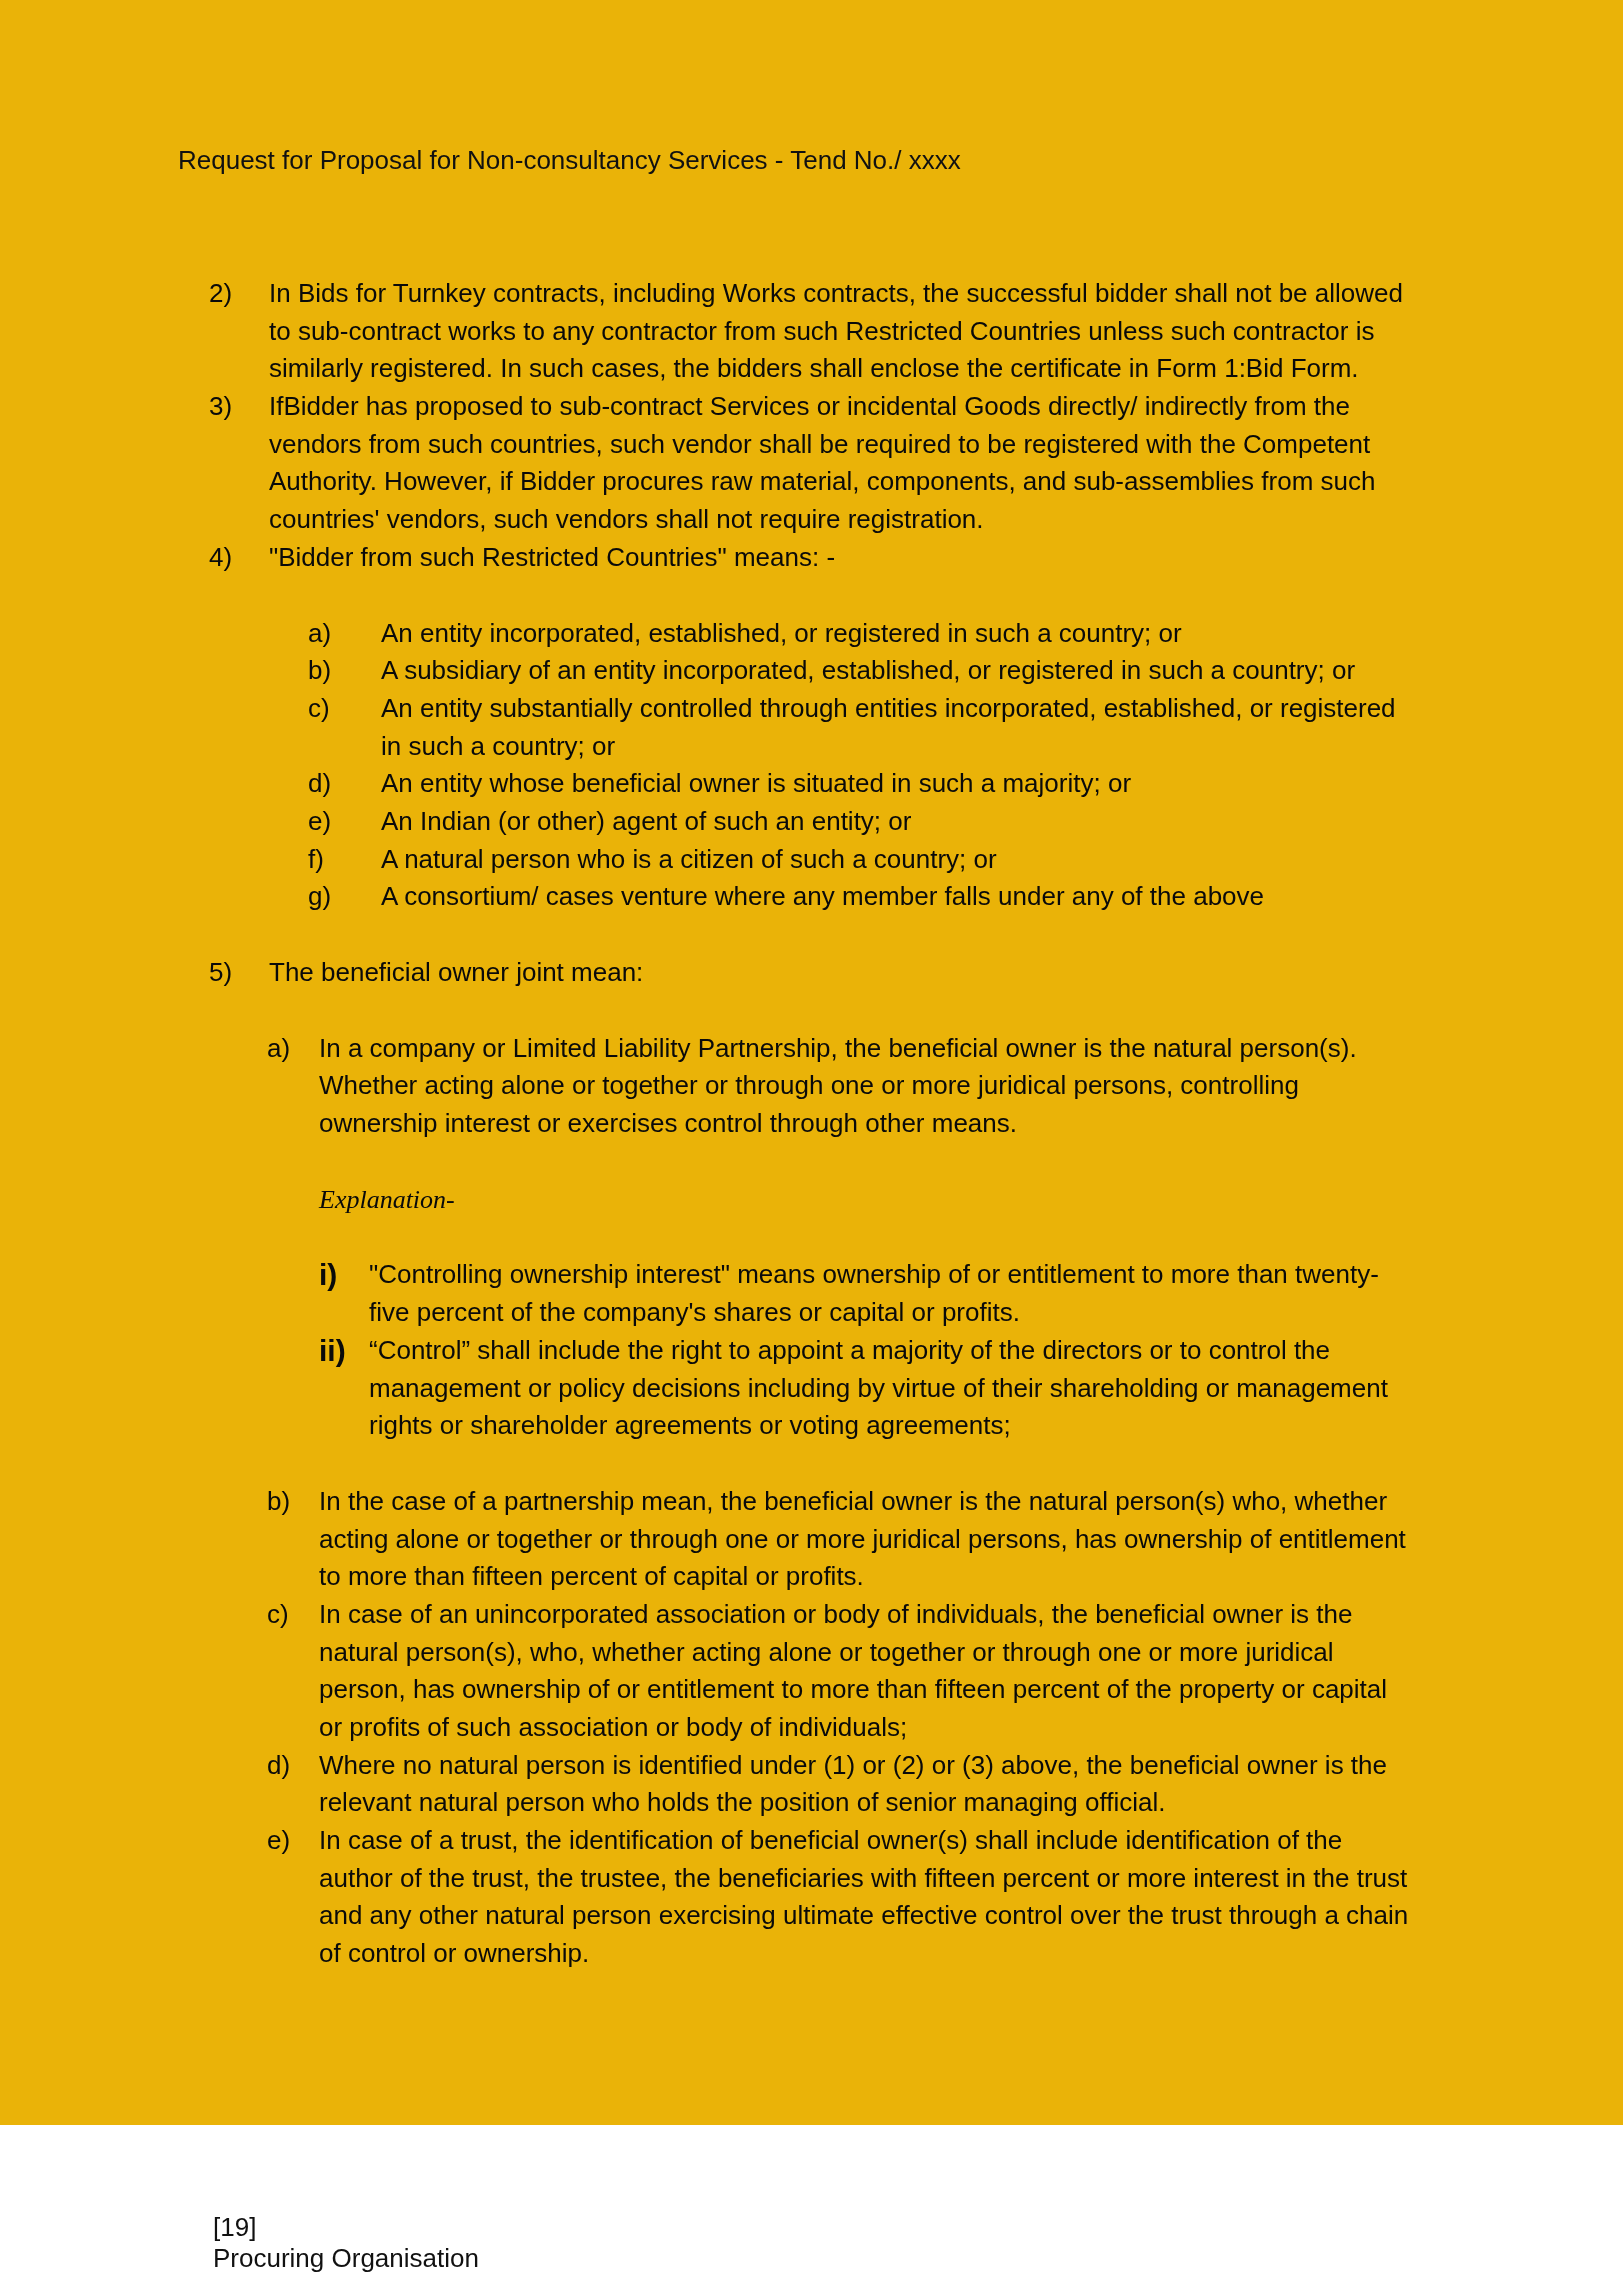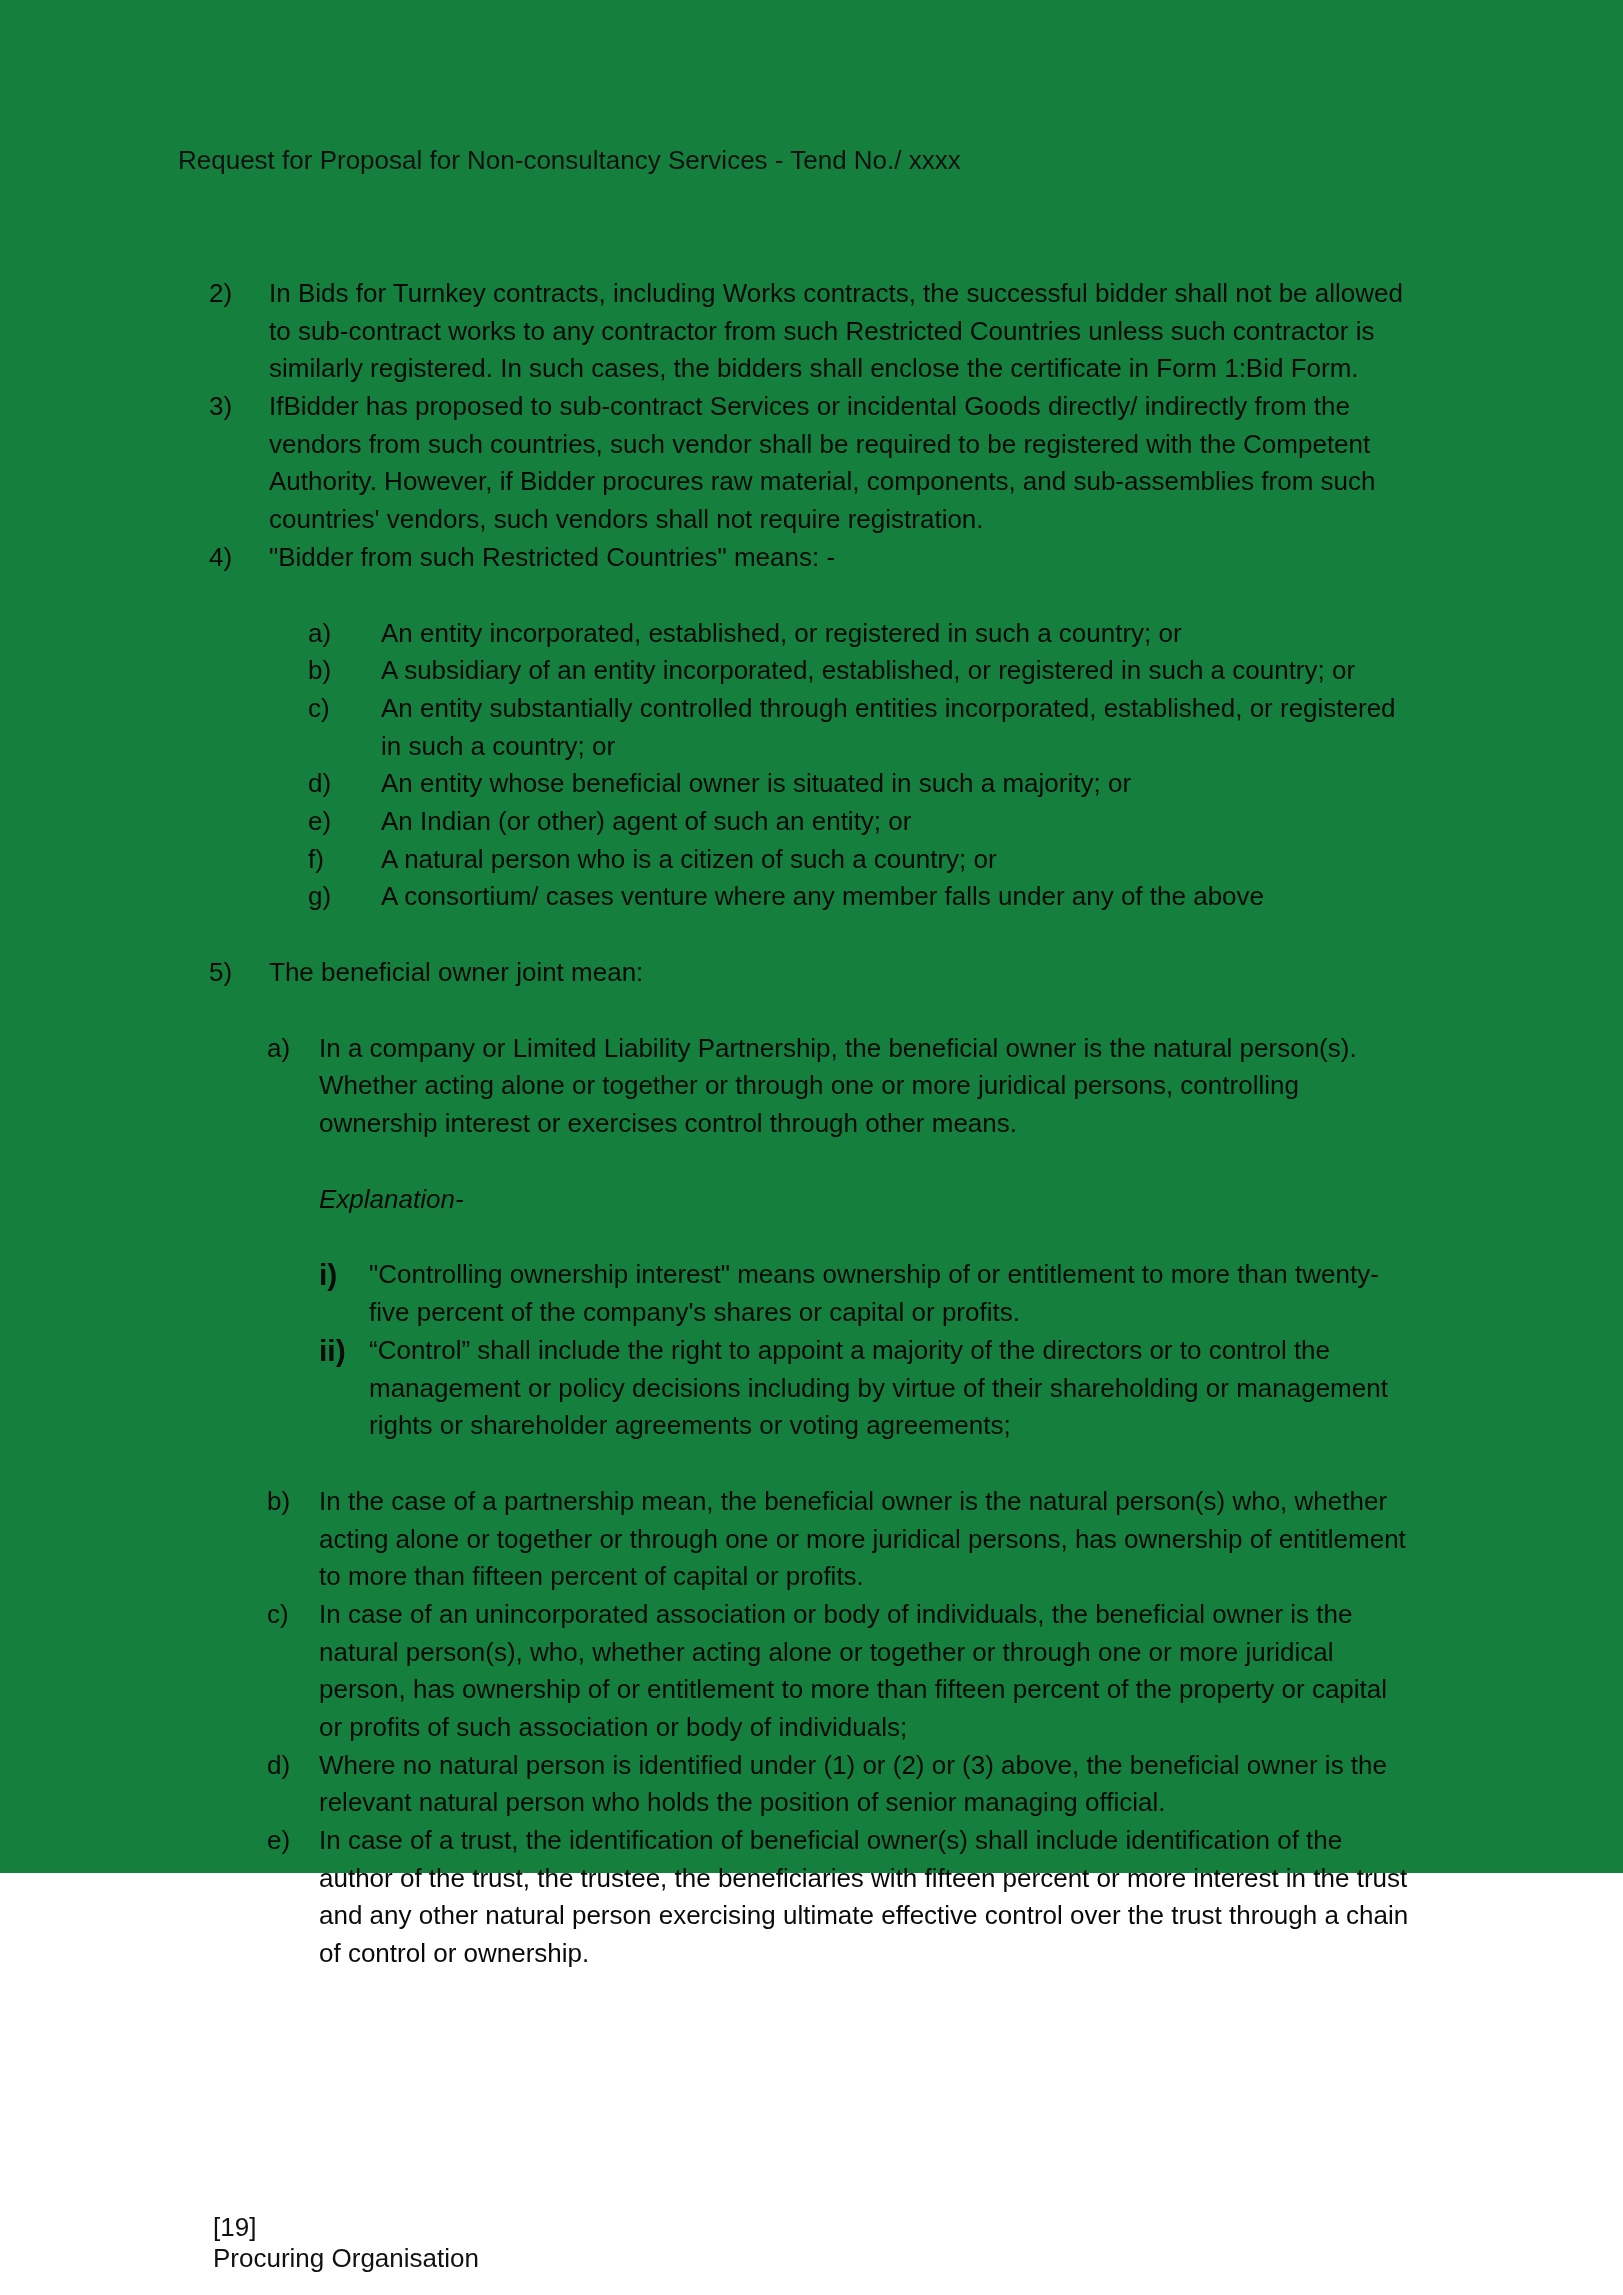--- a/index.html
+++ b/index.html
@@ -8,22 +8,22 @@
     width: 1623px;
     height: 2295px;
     font-family: "Liberation Sans", sans-serif;
     color: #0a0a0a;
     position: relative;
     overflow: hidden;
   }
   .page {
     position: relative;
     width: 1623px;
-    height: 1873px;
-    background: #15803d;
+    height: 2125px;
+    background: #eab308;
   }
   .header {
     position: absolute;
     top: 144px;
     left: 178px;
     right: 209px;
     font-size: 26px;
     line-height: 1.3;
     color: #111111;
   }
@@ -50,20 +50,21 @@
   
   .sub4 { margin-left: 99px; }
   .sub4 .num { width: 73px; }
   
   .sub5 { margin-left: 58px; }
   .sub5 .num { width: 52px; }
   
   .explanation {
     margin-left: 110px;
     font-style: italic;
+    font-family: Liberation Serif, serif;
   }
   .expl-item { margin-left: 110px; }
   .expl-item .num {
     width: 50px;
     font-weight: bold;
     font-size: 30px;
     line-height: 1.26;
   }
   .gap-top { margin-top: 38px; }
   .footer {

